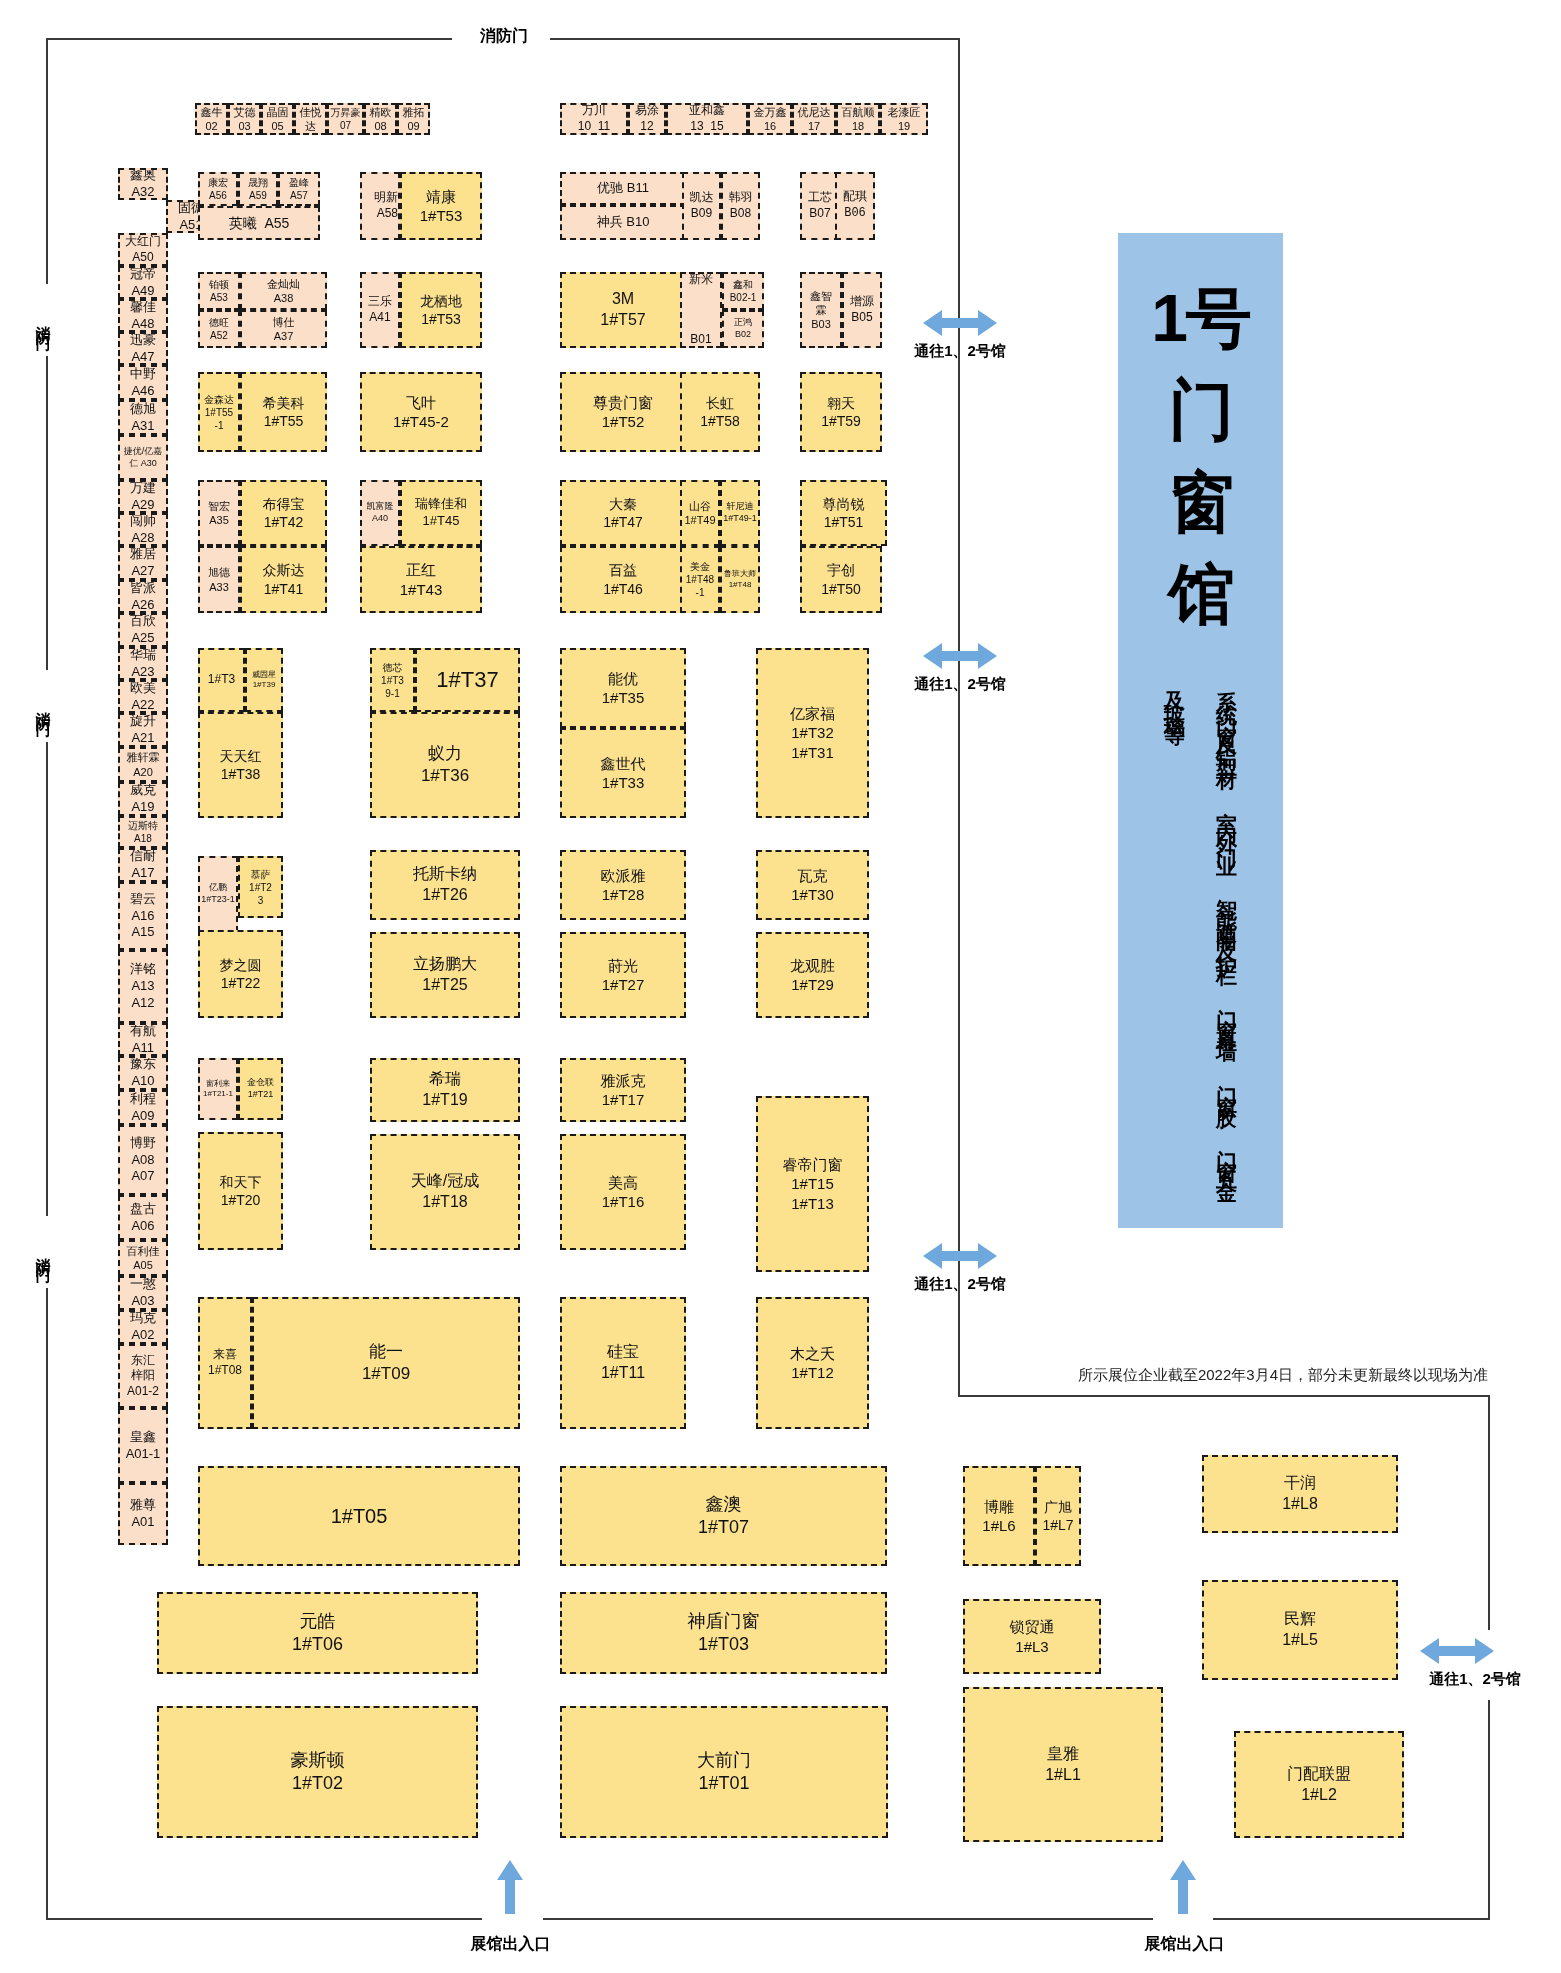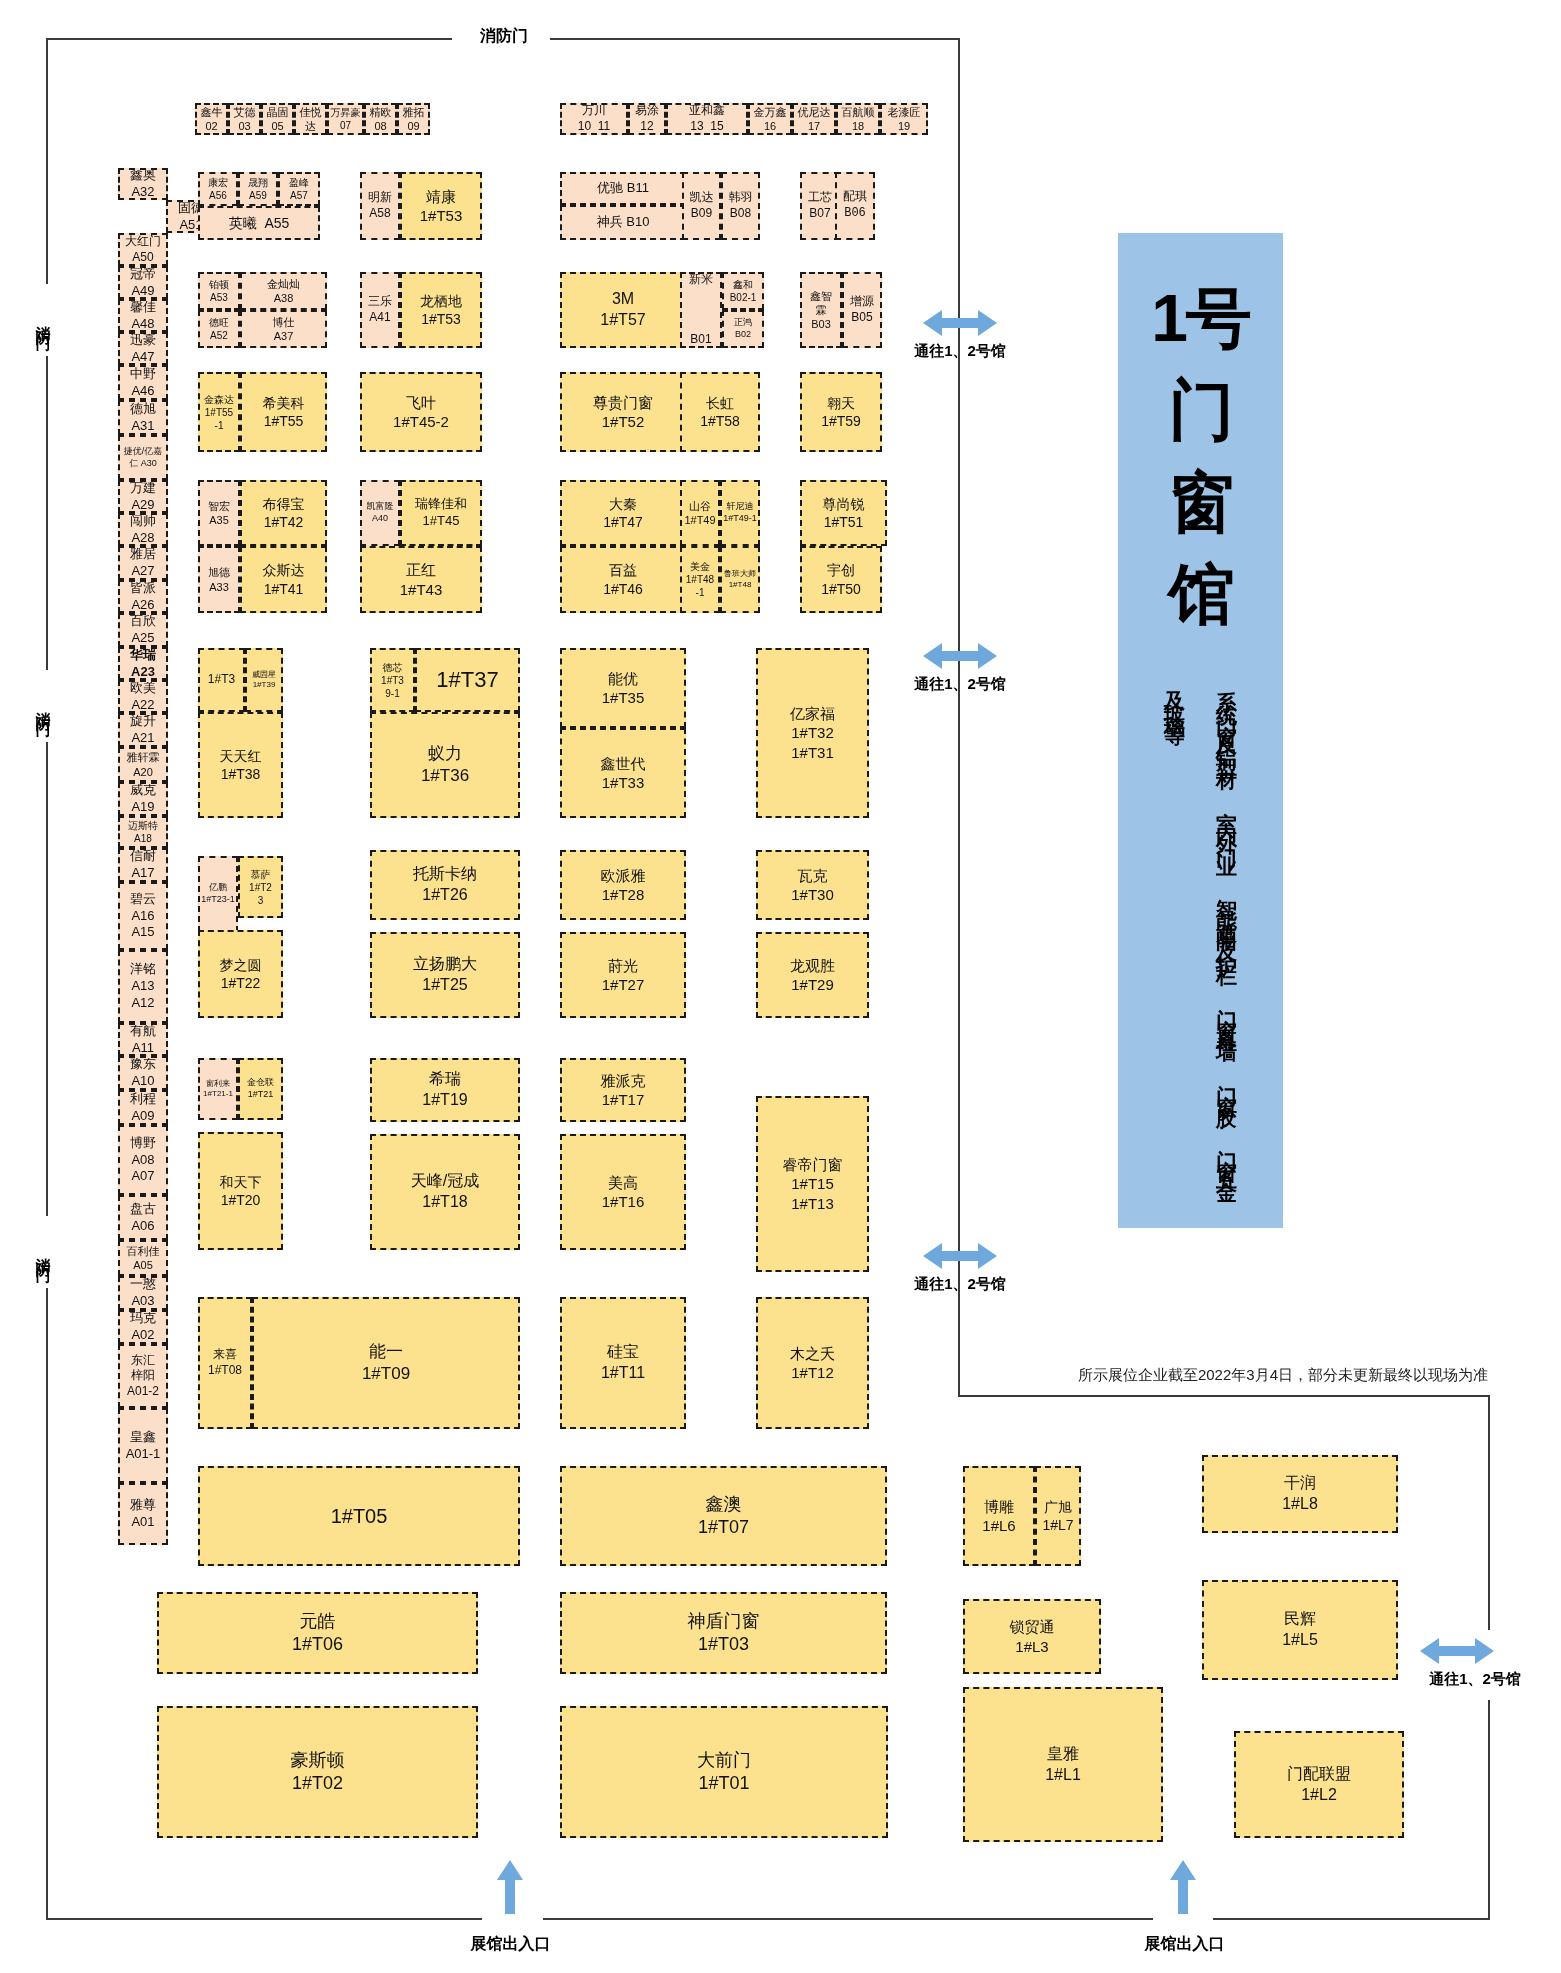--- a/index.html
+++ b/index.html
@@ -144,21 +144,21 @@
         <div class="bl">A27</div>
       </div>
       <div class="booth pink" style="left: 118px; top: 580px; width: 50px; height: 33px; font-size: 13px;">
         <div class="bl">皆派</div>
         <div class="bl">A26</div>
       </div>
       <div class="booth pink" style="left: 118px; top: 613px; width: 50px; height: 34px; font-size: 13px;">
         <div class="bl">百欣</div>
         <div class="bl">A25</div>
       </div>
-      <div class="booth pink" style="left: 118px; top: 647px; width: 50px; height: 33px; font-size: 13px; font-weight: bold;">
+      <div class="booth pink" style="left: 118px; top: 647px; width: 50px; height: 33px; font-size: 13px;">
         <div class="bl">华瑞</div>
         <div class="bl">A23</div>
       </div>
       <div class="booth pink" style="left: 118px; top: 680px; width: 50px; height: 33px; font-size: 13px;">
         <div class="bl">欧美</div>
         <div class="bl">A22</div>
       </div>
       <div class="booth pink" style="left: 118px; top: 713px; width: 50px; height: 34px; font-size: 13px;">
         <div class="bl">旋升</div>
         <div class="bl">A21</div>
@@ -299,21 +299,21 @@
         <div class="bl">晟翔</div>
         <div class="bl">A59</div>
       </div>
       <div class="booth pink" style="left: 278px; top: 172px; width: 42px; height: 34px; font-size: 10px;">
         <div class="bl">盈峰</div>
         <div class="bl">A57</div>
       </div>
       <div class="booth pink" style="left: 198px; top: 206px; width: 122px; height: 34px; font-size: 14px;">
         <div class="bl">英曦  A55</div>
       </div>
-      <div class="booth pink" style="left: 360px; top: 172px; width: 40px; height: 68px; font-size: 12px;">
+      <div class="booth pink" style="left: 360px; top: 172px; width: 40px; height: 68px; font-size: 12px; align-items: flex-end;">
         <div class="bl">明新</div>
         <div class="bl">A58</div>
       </div>
       <div class="booth yellow" style="left: 400px; top: 172px; width: 82px; height: 68px; font-size: 15px;">
         <div class="bl">靖康</div>
         <div class="bl">1#T53</div>
       </div>
       <div class="booth pink" style="left: 560px; top: 172px; width: 126px; height: 33px; font-size: 13px;">
         <div class="bl">优驰 B11</div>
       </div>

